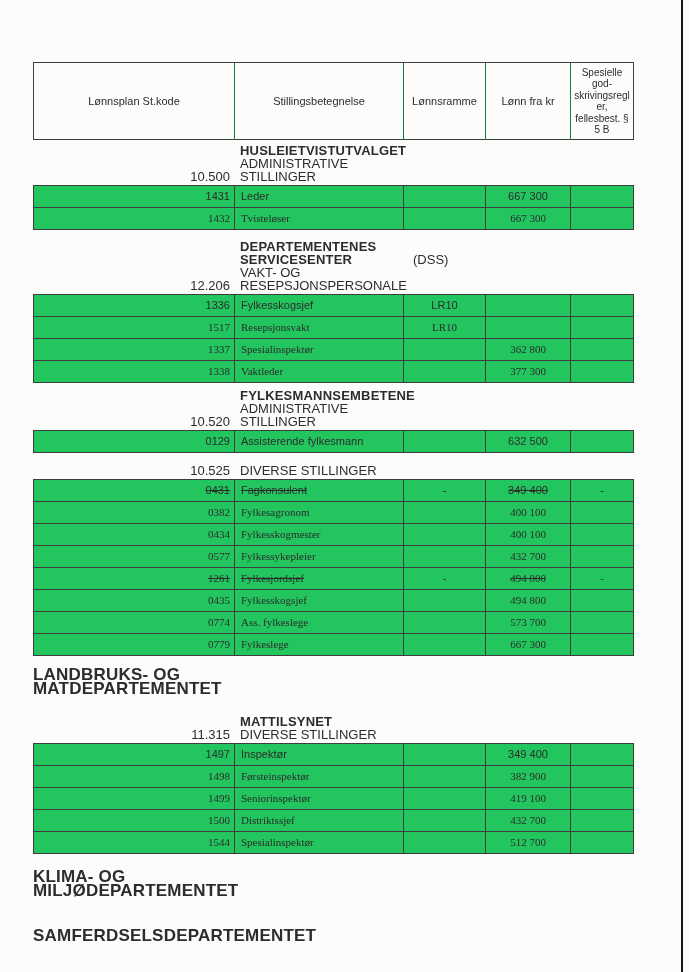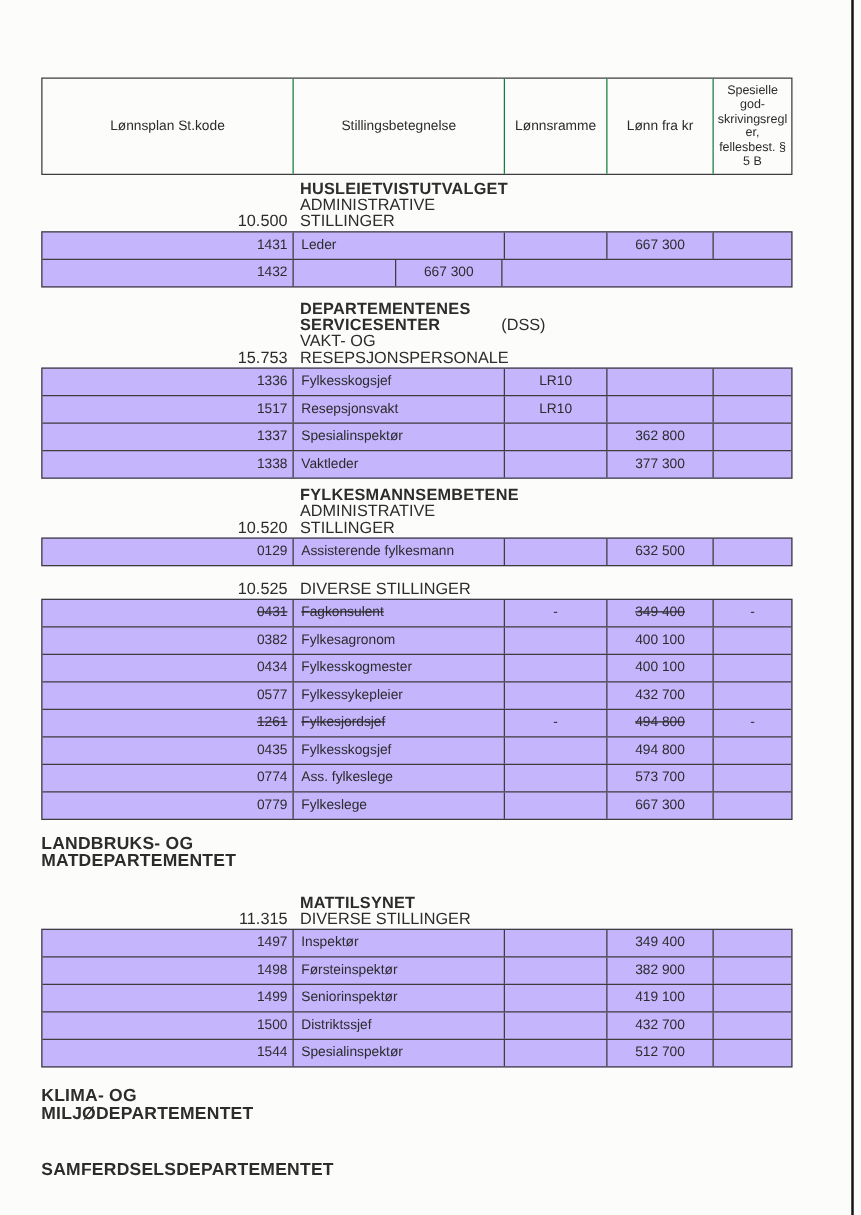--- a/index.html
+++ b/index.html
@@ -38,36 +38,36 @@
   .hcell.w3 { width:82px; }
   .hcell.w4 { width:85px; }
   .hcell.w5 { flex:1; border-right:none; font-size:10px; line-height:11.5px;
               padding:0 2px; overflow-wrap:break-word; word-break:break-word; }
 
   
   .heading-line { display:flex; position:relative; font-size:13px; line-height:13px; }
   .h-code  { width:201px; text-align:right; padding-right:4px; box-sizing:border-box; }
   .h-label { padding-left:6px; white-space:pre; }
   .h-label.bold { font-weight:bold; letter-spacing:0.2px; }
-  .h-suffix { position:absolute; left:368px; top:0; }
-
-  
-  .data-box { border:1px solid #3d3d3d; background:#c4b5fd; }
+  .h-suffix { position:absolute; left:380px; top:0; }
+
+  
+  .data-box { border:1px solid #3d3d3d; background:#22c55e; }
   .t-row { display:flex; height:21px; line-height:20px; font-size:11px; }
-  .t-row + .t-row { border-top:1px solid #3d3d3d; }
+  .t-row + .t-row { border-top:1px solid #3d3d3d;font-family:Liberation Serif, serif; }
   .c { border-right:1px solid #3d3d3d; box-sizing:border-box; overflow:hidden; white-space:nowrap; }
   .c-code    { width:201px; text-align:right; padding-right:4px; }
   .c-title   { width:169px; padding-left:6px; }
   .c-ramme   { width:82px;  text-align:center; }
   .c-salary  { width:85px;  text-align:center; }
   .c-special { flex:1; text-align:center; border-right:none; }
   .struck { text-decoration:line-through; }
 
   
-  .dept-heading { font-weight:bold; font-size:14px; line-height:13.5px; letter-spacing:0.2px; }
+  .dept-heading { font-weight:bold; font-size:17px; line-height:13.5px; letter-spacing:0.2px; }
 
   
   .section:nth-child(1) .heading-block { margin-top:4px;  }
   .section:nth-child(2) .heading-block { margin-top:10px; }
   .section:nth-child(3) .heading-block { margin-top:6px;  }
   .section:nth-child(4) .heading-block { margin-top:11px; }
   .section:nth-child(5) .dept-heading  { margin-top:12px; }
   .section:nth-child(5) .heading-block { margin-top:20px; }
   .heading-block { margin-bottom:2px; }
   #footer .dept-heading:nth-child(1) { margin-top:16px; }
@@ -105,20 +105,21 @@
           <div class="data-box">
             <div class="t-row">
               <div class="c c-code">1431</div>
               <div class="c c-title">Leder</div>
               <div class="c c-ramme"></div>
               <div class="c c-salary">667 300</div>
               <div class="c c-special"></div>
             </div>
             <div class="t-row">
               <div class="c c-code">1432</div>
+              <div class="c c-title">Tvisteløser</div>
               <div class="c c-ramme"></div>
               <div class="c c-salary">667 300</div>
               <div class="c c-special"></div>
             </div>
           </div>
         </div>
         <div class="section">
           <div class="heading-block">
             <div class="heading-line">
               <span class="h-code"></span>
@@ -127,21 +128,21 @@
             <div class="heading-line">
               <span class="h-code"></span>
               <span class="h-label bold">SERVICESENTER</span>
               <span class="h-suffix">(DSS)</span>
             </div>
             <div class="heading-line">
               <span class="h-code"></span>
               <span class="h-label">VAKT- OG</span>
             </div>
             <div class="heading-line">
-              <span class="h-code">15.753</span>
+              <span class="h-code">12.206</span>
               <span class="h-label">RESEPSJONSPERSONALE</span>
             </div>
           </div>
           <div class="data-box">
             <div class="t-row">
               <div class="c c-code">1336</div>
               <div class="c c-title">Fylkesskogsjef</div>
               <div class="c c-ramme">LR10</div>
               <div class="c c-salary"></div>
               <div class="c c-special"></div>

